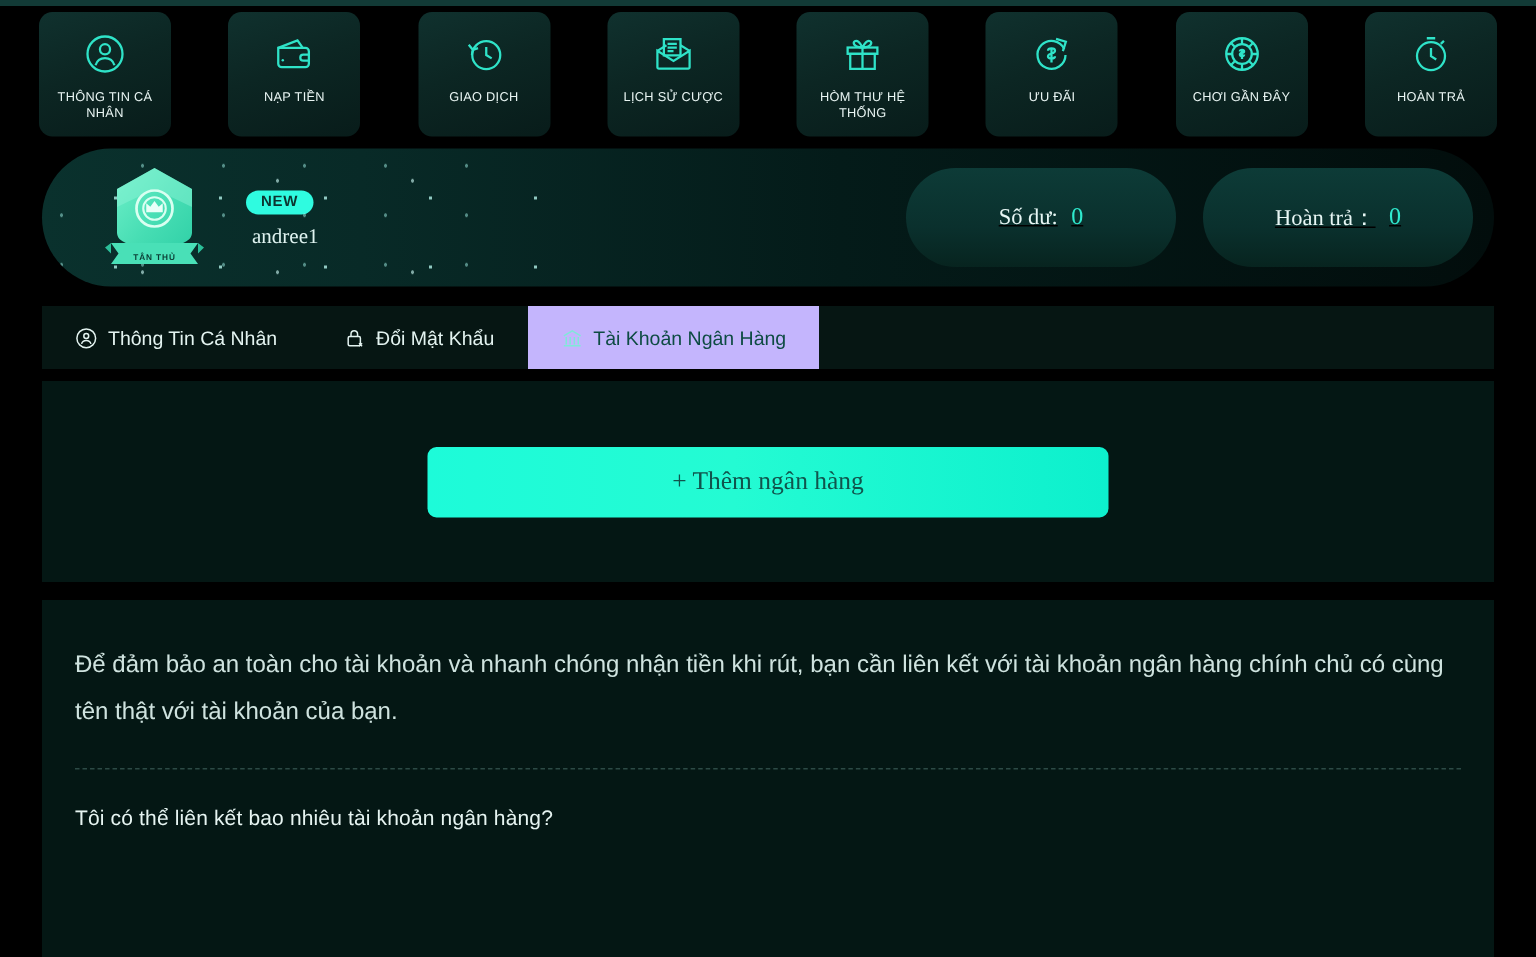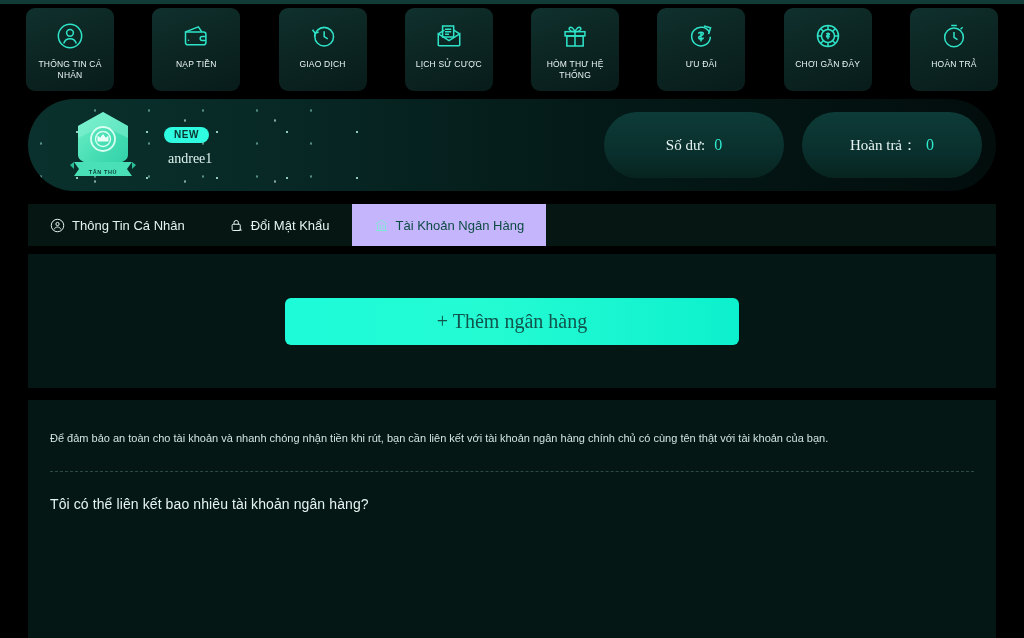--- a/index.html
+++ b/index.html
@@ -92,21 +92,21 @@
     letter-spacing: .5px;
   }
   .username {
     margin-top: 8px;
     font-family: "Liberation Serif", serif;
     font-size: 14px;
     color: #dff3f0;
     padding-left: 4px;
   }
   .balances {
-    margin-left: auto; display: flex; gap: 18px; padding-right: 14px;
+    margin-left: auto; display: flex; gap: 18px; padding-right: 14px; text-decoration: underline;
   }
   .bal-card {
     width: 180px; height: 66px;
     border-radius: 33px;
     background: linear-gradient(180deg, #0d3b37 0%, #0a302d 60%, #07241f 100%);
     display: flex; align-items: center; justify-content: center;
     gap: 9px;
     font-family: "Liberation Serif", serif;
   }
   .bal-label { font-size: 15px; color: #e7f6f4; }
@@ -140,38 +140,38 @@
     width: 968px; height: 134px;
     background: #041714;
     display: flex; align-items: center; justify-content: center;
   }
   .add-bank {
     width: 454px; height: 47px;
     border-radius: 6px;
     background: linear-gradient(90deg, #1dfbd9 0%, #24fbd3 45%, #0df0cd 100%);
     color: #10544c;
     font-family: "Liberation Serif", serif;
-    font-size: 20px;
+    font-size: 17px;
     display: flex; align-items: center; justify-content: center;
     border: none; cursor: pointer;
   }
 
   
   .faq {
     position: absolute; left: 28px; top: 400px;
     width: 968px; height: 238px;
     background: #041714;
     padding: 28px 22px 0;
   }
   .faq-q {
     font-size: 14px; color: #e6f4f1; letter-spacing: .1px;
     margin-bottom: 22px;
   }
   .faq-a {
-    font-size: 11px; color: #cfe3df; line-height: 1.95;
+    font-size: 16px; color: #cfe3df; line-height: 1.95;
   }
   .faq-div {
     border: 0; border-top: 1px dashed #2c4a45;
     margin: 22px 0 24px;
   }
 </style>
 </head>
 <body>
 
 <div class="top-strip"></div>

